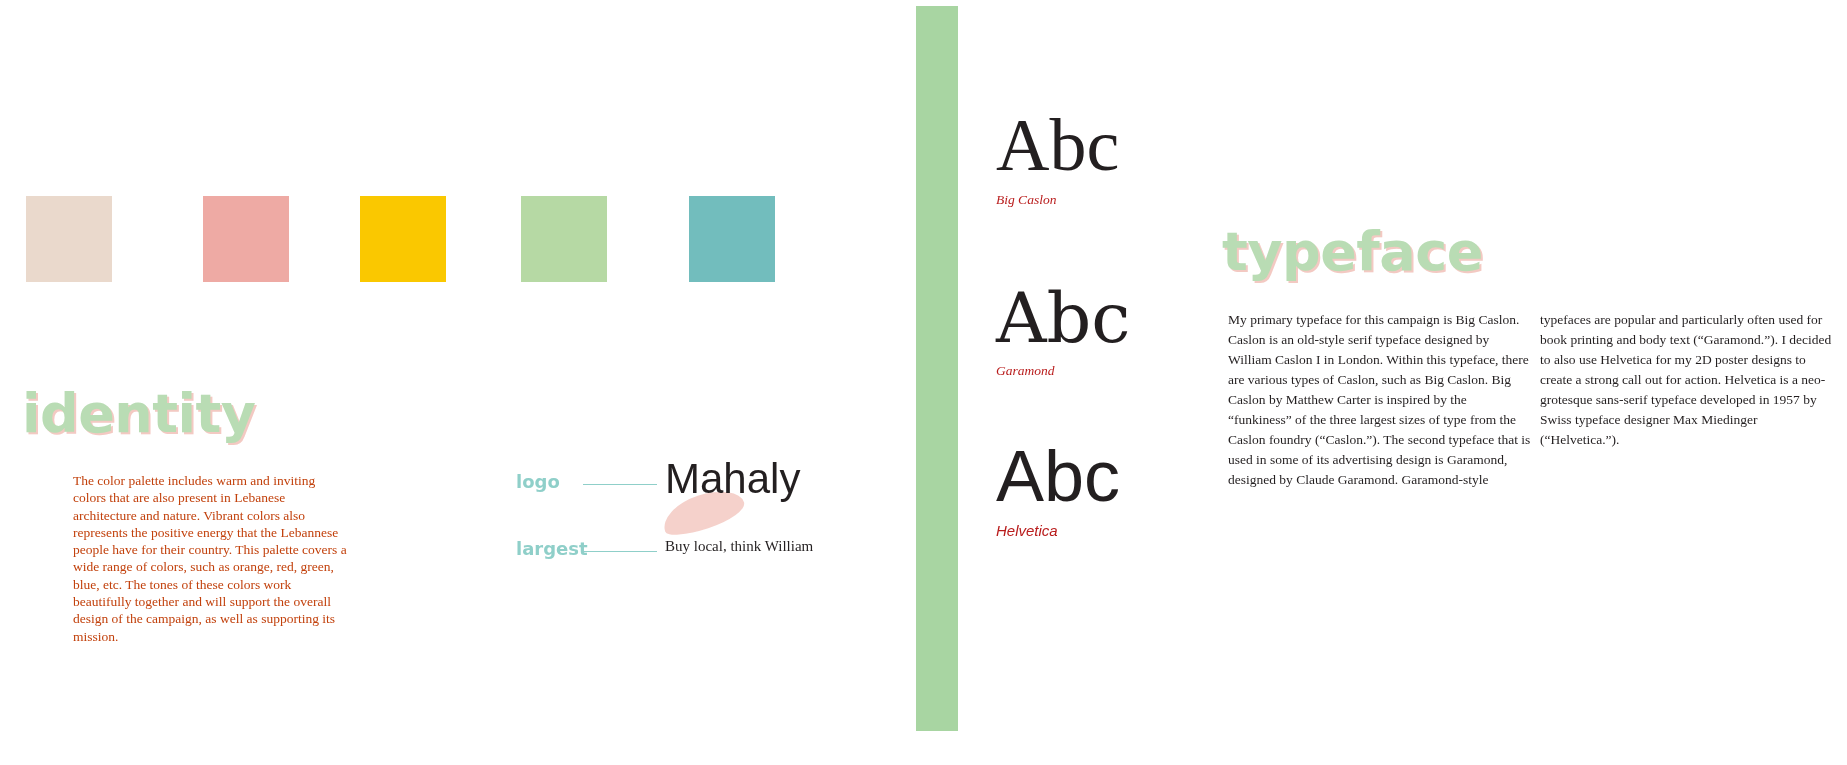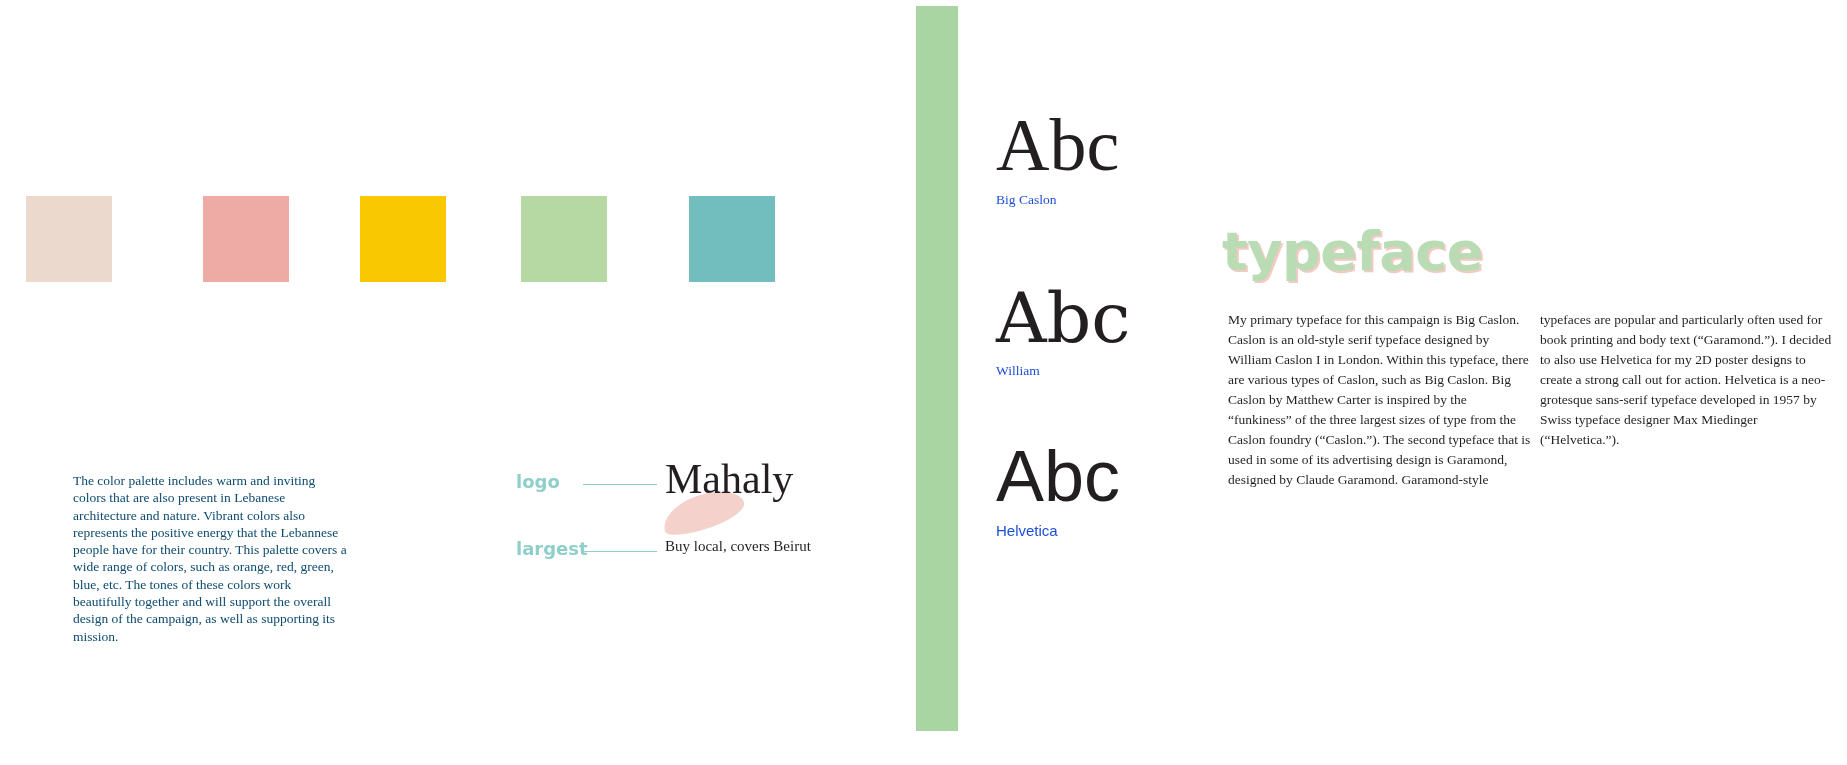--- a/index.html
+++ b/index.html
@@ -57,21 +57,21 @@
   }
 
   #palette-paragraph {
     position: absolute;
     left: 73px;
     top: 472px;
     width: 277px;
     font-family: "Liberation Serif", serif;
     font-size: 13.5px;
     line-height: 17.3px;
-    color: #0c4a6e;
+    color: #c2410c;
     text-align: left;
   }
 
   
   #logo-block {
     position: absolute;
     left: 505px;
     top: 462px;
     width: 330px;
     height: 80px;
@@ -100,21 +100,21 @@
     left: 78px;
     width: 74px;
     height: 1px;
     background: #8fcfc9;
   }
 
   #logo-wordmark {
     position: absolute;
     left: 160px;
     top: -16px;
-    font-family: Liberation Serif, serif;
+    font-family: Liberation Sans, sans-serif;
     font-size: 42px;
     line-height: 48px;
     color: #231f20;
     white-space: nowrap;
     text-align: right;
   }
   #logo-swoosh {
     position: absolute;
     left: 156px;
     top: 24px;
@@ -160,21 +160,22 @@
     width: 320px;
   }
   .specimen-abc {
     line-height: 1;
     color: #231f20;
   }
   .specimen-name {
     margin-top: 10px;
     font-family: "Liberation Serif", serif;
     font-size: 13.5px;
-    color: #1d4ed8;
+    color: #b91c1c;
+    font-style: italic;
   }
   #spec-caslon { top: 108px; }
   #spec-caslon .specimen-abc {
     font-family: "Liberation Serif", serif;
     font-size: 74px;
   }
   #spec-garamond { top: 283px; }
   #spec-garamond .specimen-abc {
     font-family: "DejaVu Serif", serif;
     font-size: 70px;
@@ -213,53 +214,54 @@
 <div id="identity-panel">
 
   <div class="swatch-row">
     <div class="swatch" style="background: rgb(234, 217, 204);"></div>
     <div class="swatch" style="background: rgb(238, 170, 164);"></div>
     <div class="swatch" style="background: rgb(250, 200, 0);"></div>
     <div class="swatch" style="background: rgb(182, 217, 164);"></div>
     <div class="swatch" style="background: rgb(114, 189, 189);"></div>
   </div>
 
+  <div class="section-title" id="identity-title" style="color: rgb(185, 220, 180); text-shadow: rgb(243, 201, 194) 2px 2px 0px;">identity</div>
 
   <div id="palette-paragraph">The color palette includes warm and inviting colors that are also present in Lebanese architecture and nature. Vibrant colors also represents the positive energy that the Lebannese people have for their country. This palette covers a wide range of colors, such as orange, red, green, blue, etc. The tones of these colors work beautifully together and will support the overall design of the campaign, as well as supporting its mission.</div>
 
   <div id="logo-block">
 
     <div class="label-row" id="logo-row">
       <span class="row-label" style="color: rgb(143, 207, 201);">logo</span>
       <span class="row-rule" style="background: rgb(143, 207, 201);"></span>
       <span id="logo-swoosh"></span>
       <span id="logo-wordmark">Mahaly</span>
     </div>
 
     <div class="label-row" id="tagline-row">
       <span class="row-label" style="color: rgb(143, 207, 201);">largest</span>
       <span class="row-rule" style="background: rgb(143, 207, 201);"></span>
-      <span id="tagline-text">Buy local, covers Beirut</span>
+      <span id="tagline-text">Buy local, think William</span>
     </div>
 
   </div>
 </div>
 
 <div id="divider" style="background: rgb(168, 213, 162);"></div>
 
 <div id="typeface-panel">
 
   <div class="type-specimen" id="spec-caslon">
     <div class="specimen-abc">Abc</div>
     <div class="specimen-name">Big Caslon</div>
   </div>
 
   <div class="type-specimen" id="spec-garamond">
     <div class="specimen-abc">Abc</div>
-    <div class="specimen-name">William</div>
+    <div class="specimen-name">Garamond</div>
   </div>
 
   <div class="type-specimen" id="spec-helvetica">
     <div class="specimen-abc">Abc</div>
     <div class="specimen-name">Helvetica</div>
   </div>
 
   <div class="section-title" id="typeface-title" style="color: rgb(185, 220, 180); text-shadow: rgb(243, 201, 194) 2px 2px 0px;">typeface</div>
 
   <div class="body-col" id="body-col-1">My primary typeface for this campaign is Big Caslon. Caslon is an old-style serif typeface designed by William Caslon I in London. Within this typeface, there are various types of Caslon, such as Big Caslon. Big Caslon by Matthew Carter is inspired by the “funkiness” of the three largest sizes of type from the Caslon foundry (“Caslon.”).  The second typeface that is used in some of its advertising design is Garamond, designed by Claude Garamond. Garamond-style</div>

